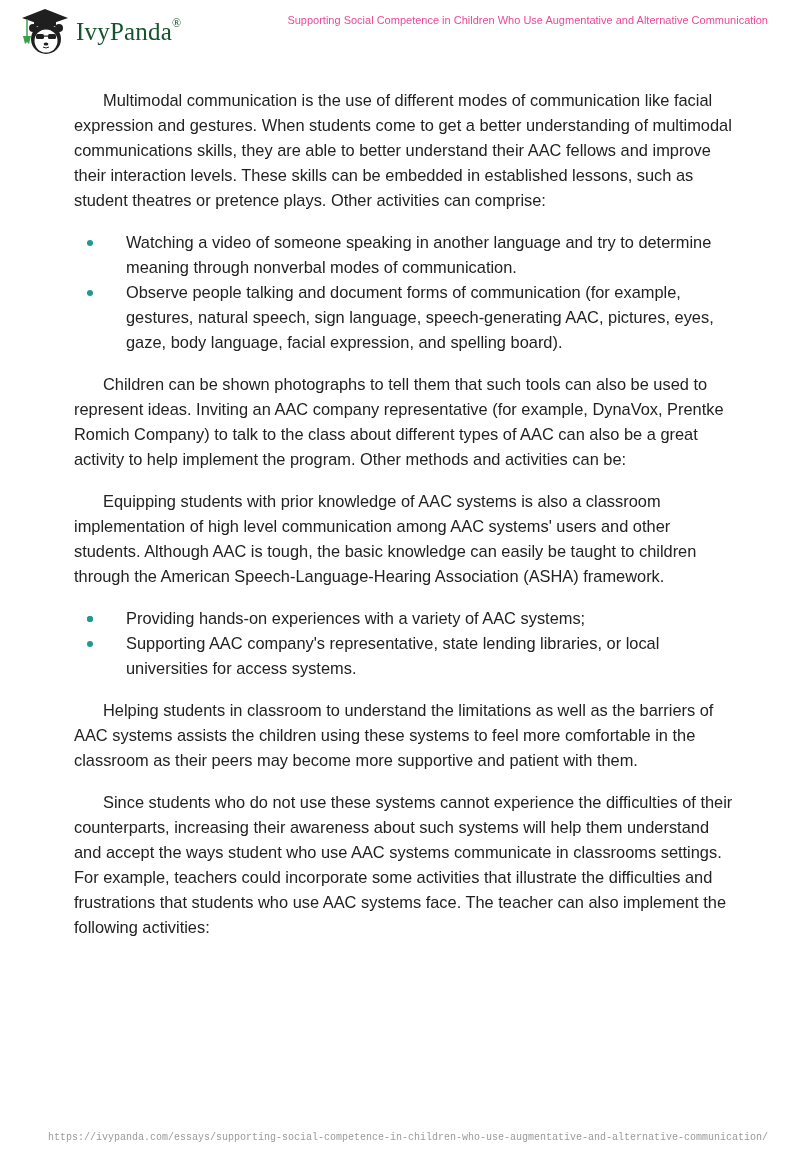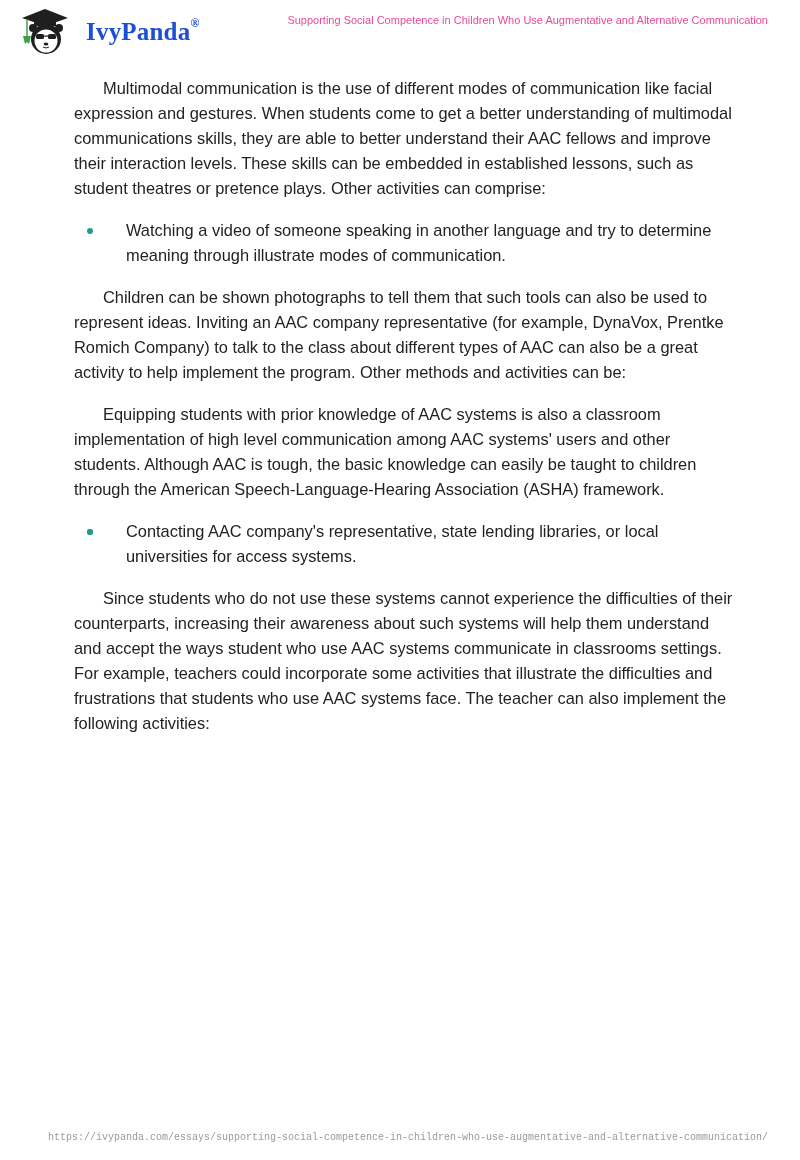--- a/index.html
+++ b/index.html
@@ -1,24 +1,24 @@
 <!DOCTYPE html>
 <html><head>
   <meta charset="utf-8">
   <style>
     html, body { margin: 0; padding: 0; background: #ffffff; }
     body { width: 800px; height: 1160px; position: relative; overflow: hidden; font-family: "Liberation Sans", sans-serif; color: #222; }
     .header { position: absolute; left: 0; top: 0; width: 800px; height: 60px; }
     .logo { position: absolute; left: 18px; top: 6px; display: flex; align-items: center; }
     .logo-icon { width: 52px; height: 52px; }
-    .logo-text { font-family: "Liberation Serif", serif; font-weight: bold; font-size: 25px; color: #1d4ed8; margin-left: 16px; letter-spacing: 0.2px; }
+    .logo-text { font-family: "Liberation Serif", serif; font-weight: normal; font-size: 25px; color: #14532d; margin-left: 6px; letter-spacing: 0.2px; }
     .logo-text sup { font-size: 12px; vertical-align: top; position: relative; top: -2px; }
     .doc-title { position: absolute; right: 32px; top: 14px; font-size: 11px; color: #ec4899; white-space: nowrap; }
     .content { position: absolute; left: 74px; top: 72px; width: 660px; font-size: 16.4px; line-height: 25px; color: #222; }
-    .content p { margin: 4px 0 17px 0; text-indent: 29px; }
+    .content p { margin: 16px 0 17px 0; text-indent: 29px; }
     .content ul { list-style: none; margin: 0 0 17px 0; padding: 0; }
     .content li { position: relative; padding-left: 52px; }
     .content li .bullet { position: absolute; left: 13px; top: 10px; width: 6px; height: 6px; border-radius: 50%; background: #1e9b8f; }
     .footer-url { position: absolute; right: 32px; top: 1132px; font-size: 10px; color: #9a9a9a; white-space: nowrap; font-family: Liberation Mono, monospace; }
   </style>
 </head>
 <body>
 
 <div class="header">
   <div class="logo">
@@ -45,27 +45,30 @@
     </svg>
     <span class="logo-text"><span>IvyPanda</span><sup>®</sup></span>
   </div>
   <div class="doc-title">Supporting Social Competence in Children Who Use Augmentative and Alternative Communication</div>
 </div>
 
 <div class="content">
   <p>Multimodal communication is the use of different modes of communication like facial expression and gestures. When students come to get a better understanding of multimodal communications skills, they are able to better understand their AAC fellows and improve their interaction levels. These skills can be embedded in established lessons, such as student theatres or pretence plays. Other activities can comprise:</p>
 
   <ul>
-    <li><span class="bullet"></span><span>Watching a video of someone speaking in another language and try to determine meaning through illustrate modes of communication.</span></li>
+    <li><span class="bullet"></span><span>Watching a video of someone speaking in another language and try to determine meaning through nonverbal modes of communication.</span></li>
+    <li><span class="bullet"></span><span>Observe people talking and document forms of communication (for example, gestures, natural speech, sign language, speech-generating AAC, pictures, eyes, gaze, body language, facial expression, and spelling board).</span></li>
   </ul>
 
   <p>Children can be shown photographs to tell them that such tools can also be used to represent ideas. Inviting an AAC company representative (for example, DynaVox, Prentke Romich Company) to talk to the class about different types of AAC can also be a great activity to help implement the program. Other methods and activities can be:</p>
   <p>Equipping students with prior knowledge of AAC systems is also a classroom implementation of high level communication among AAC systems' users and other students. Although AAC is tough, the basic knowledge can easily be taught to children through the American Speech-Language-Hearing Association (ASHA) framework.</p>
 
   <ul>
     <li><span class="bullet"></span></li>
-    <li><span class="bullet"></span><span>Contacting AAC company's representative, state lending libraries, or local universities for access systems.</span></li>
+    <li><span class="bullet"></span><span>Providing hands-on experiences with a variety of AAC systems;</span></li>
+    <li><span class="bullet"></span><span>Supporting AAC company's representative, state lending libraries, or local universities for access systems.</span></li>
   </ul>
 
+  <p>Helping students in classroom to understand the limitations as well as the barriers of AAC systems assists the children using these systems to feel more comfortable in the classroom as their peers may become more supportive and patient with them.</p>
   <p>Since students who do not use these systems cannot experience the difficulties of their counterparts, increasing their awareness about such systems will help them understand and accept the ways student who use AAC systems communicate in classrooms settings. For example, teachers could incorporate some activities that illustrate the difficulties and frustrations that students who use AAC systems face. The teacher can also implement the following activities:</p>
 </div>
 
 <div class="footer-url">https://ivypanda.com/essays/supporting-social-competence-in-children-who-use-augmentative-and-alternative-communication/</div>
 
 </body></html>

